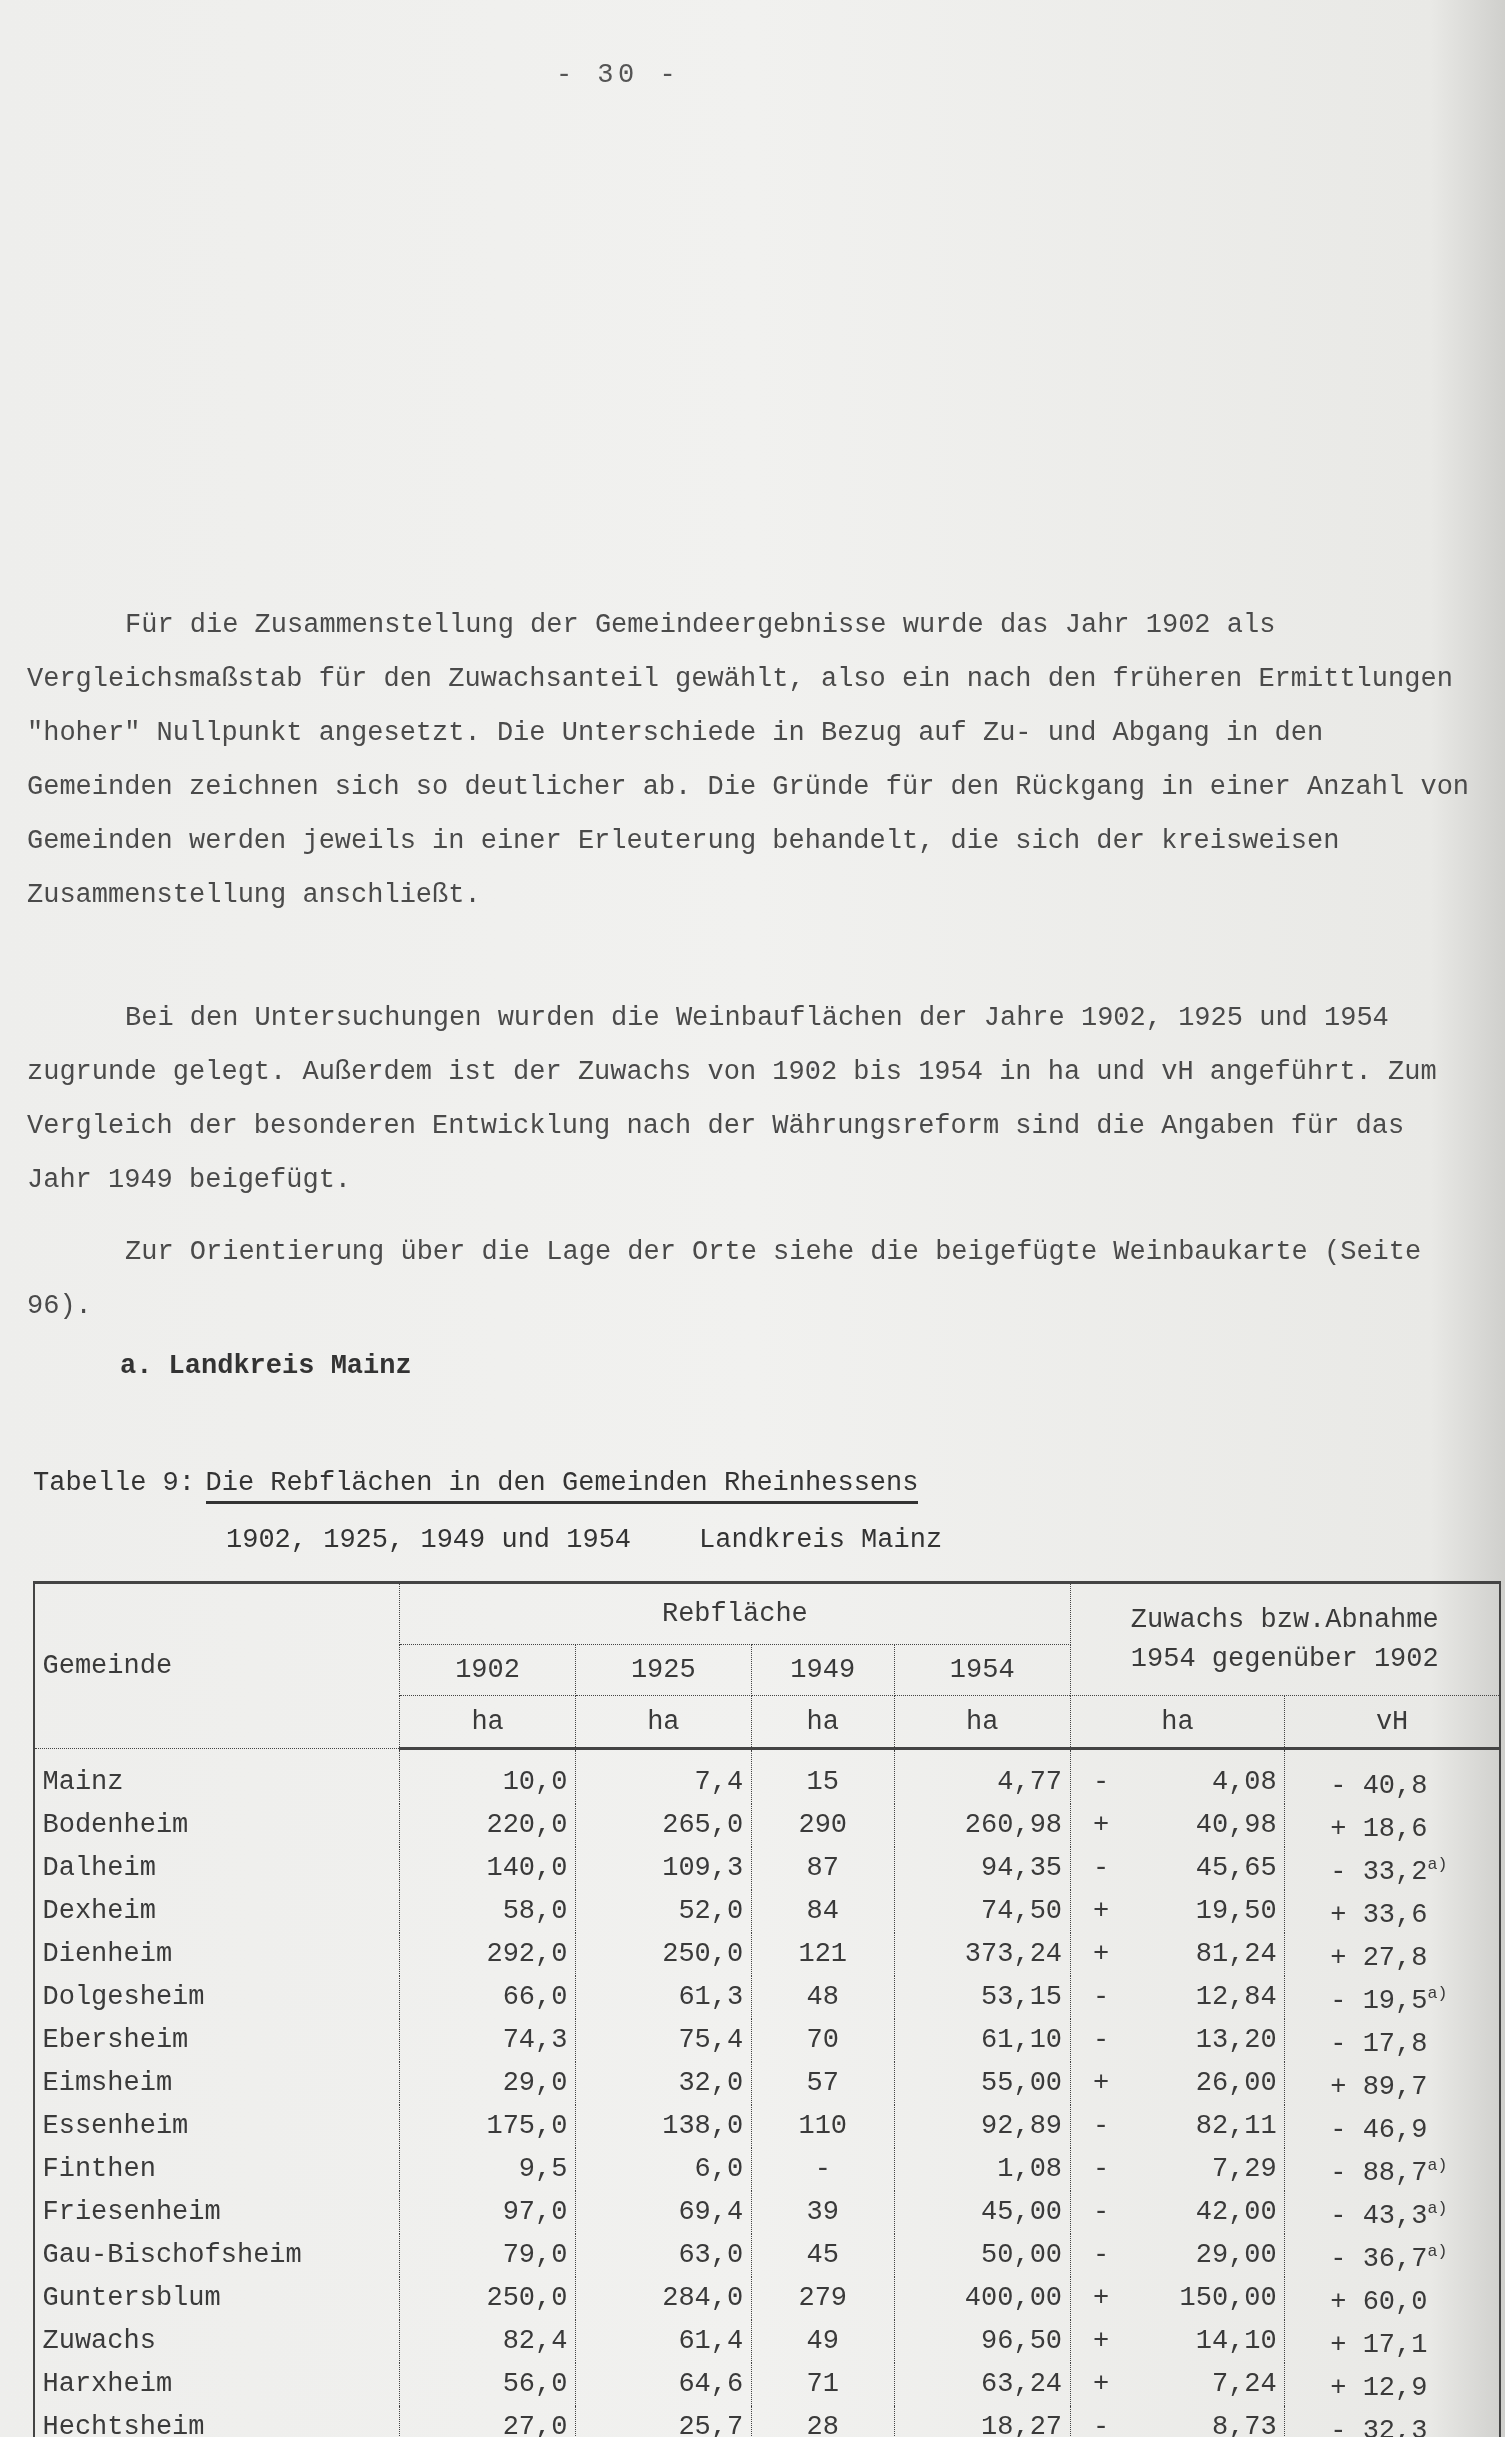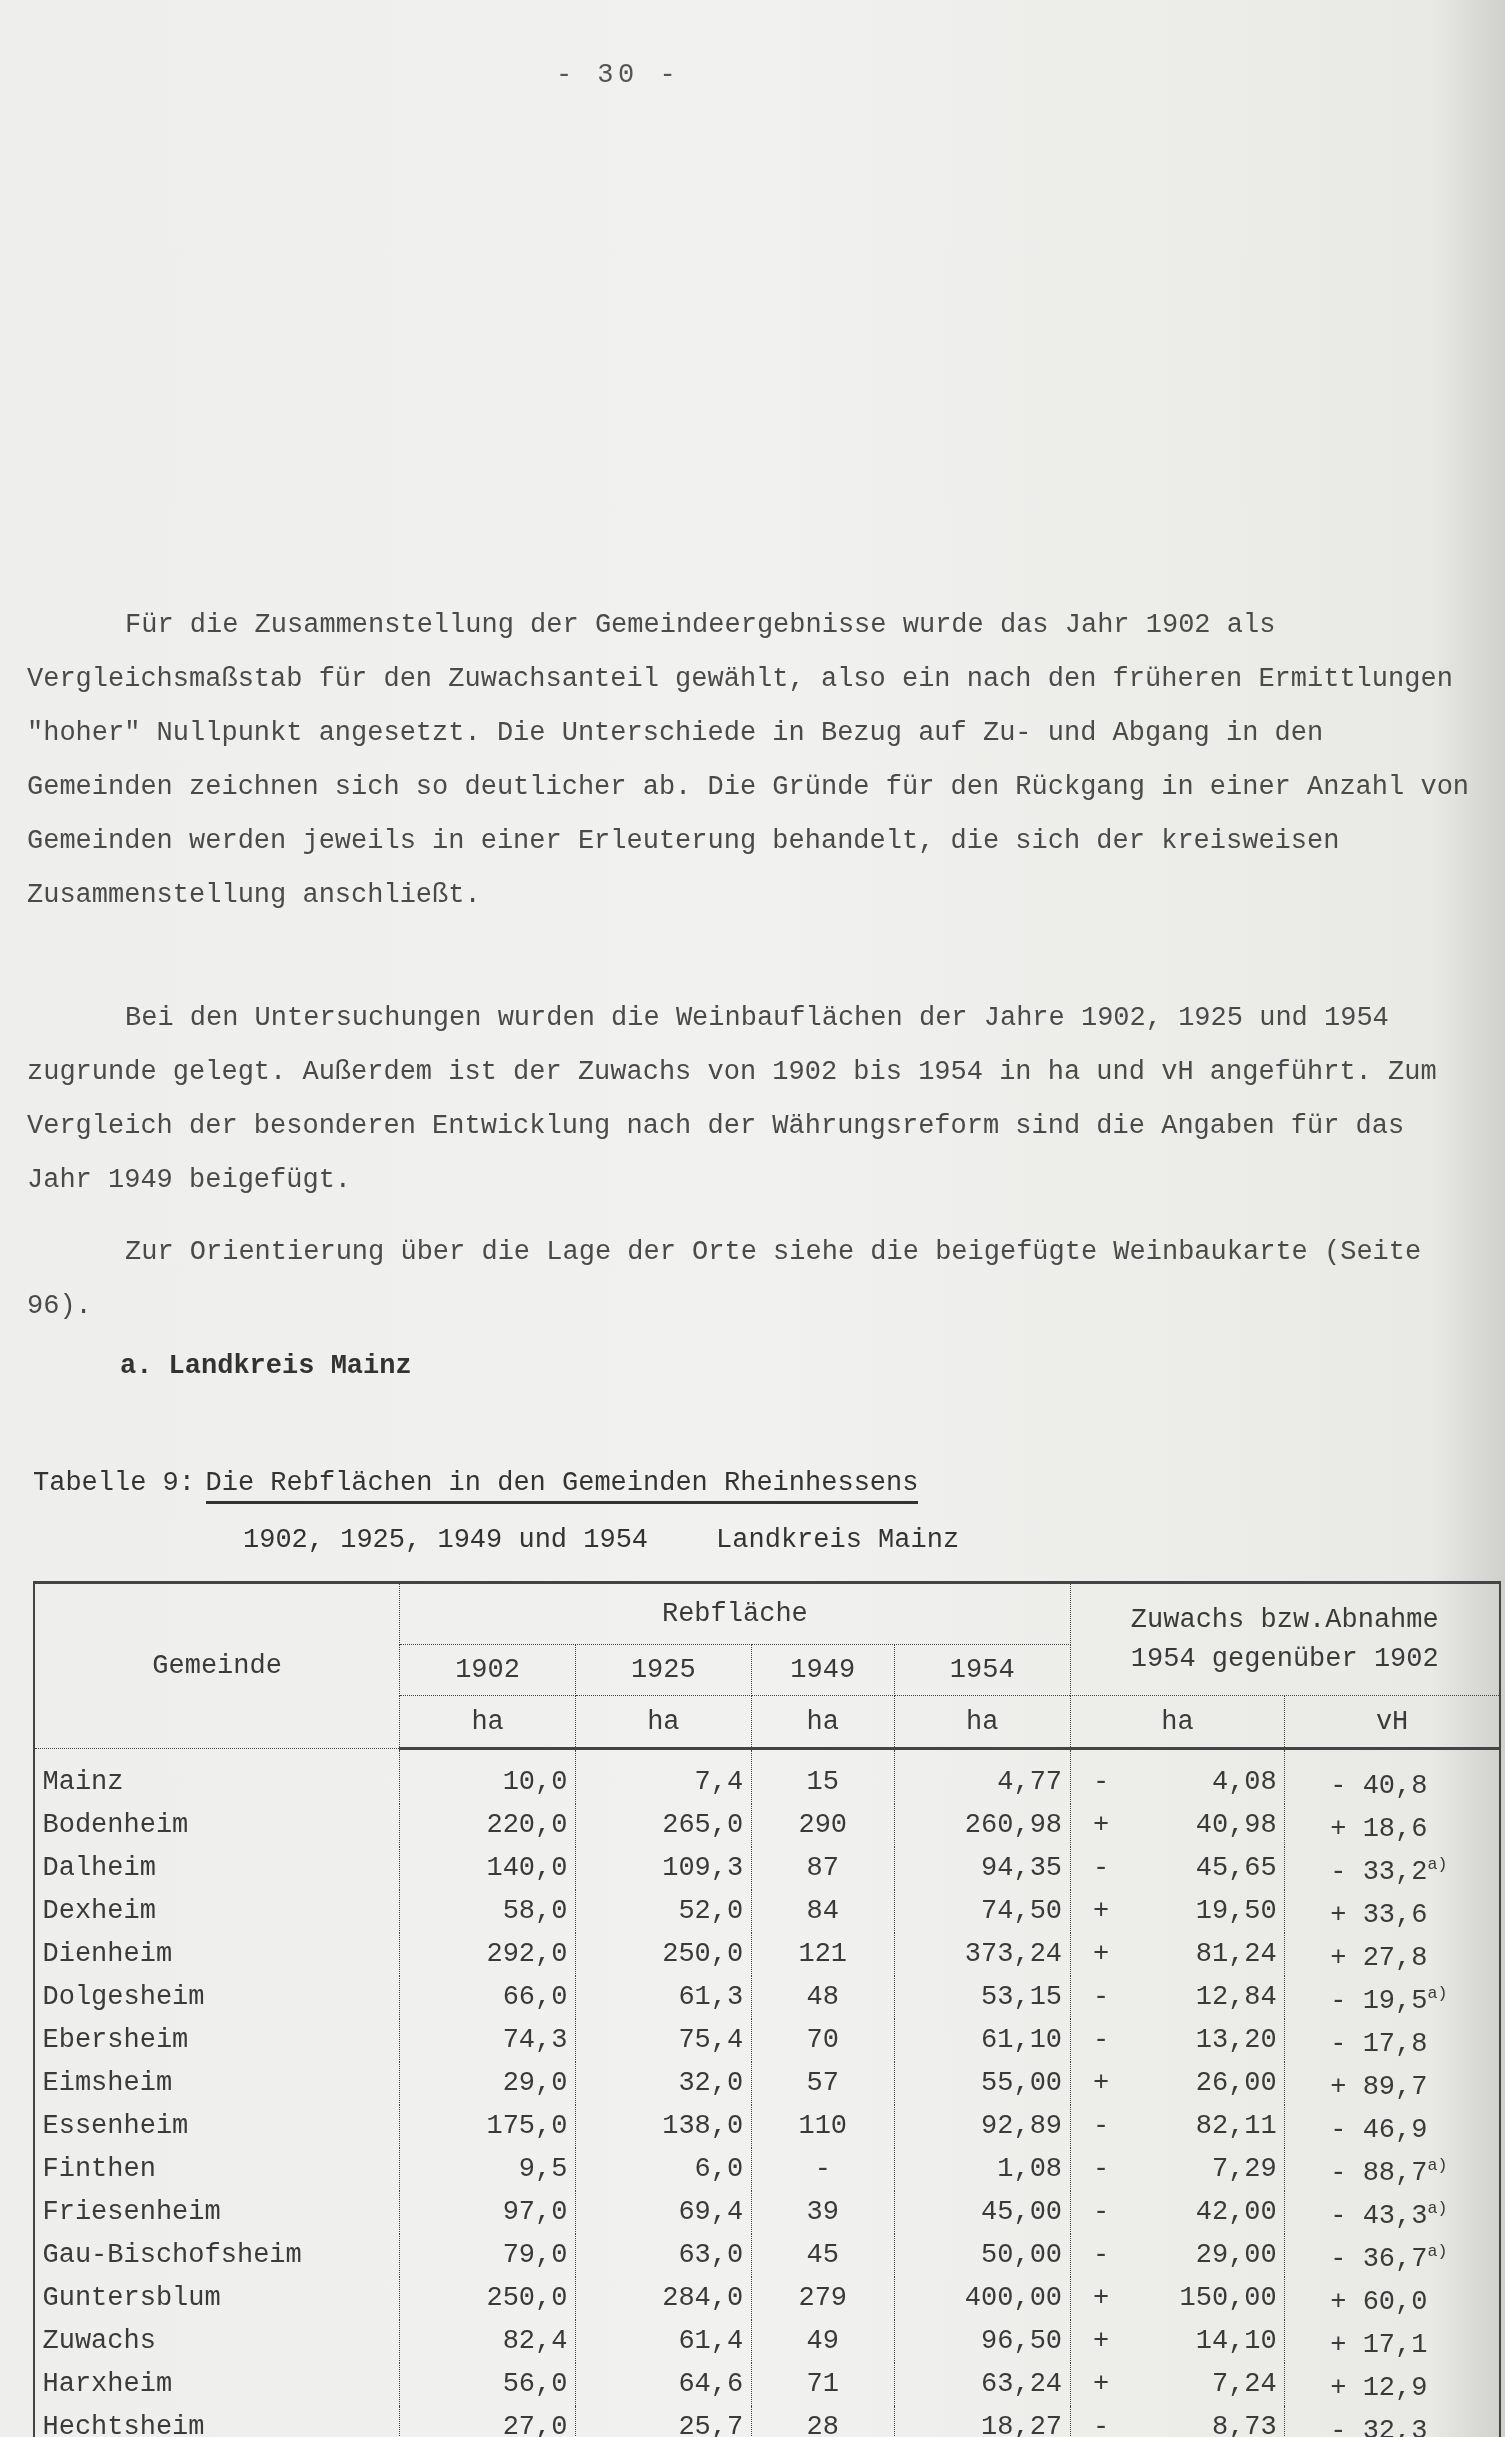--- a/index.html
+++ b/index.html
@@ -37,33 +37,33 @@
     position: absolute; left: 120px; top: 1351px;
     font-size: 27px; font-weight: bold; color: #333;
   }
   .table-caption {
     position: absolute; left: 33px; top: 1468px; font-size: 27px; color: #333;
   }
   .table-caption .title {
     border-bottom: 3px solid #333; padding-bottom: 3px; margin-left: 10.5px;
   }
   .table-subcaption {
-    position: absolute; left: 243px; top: 1525px; font-size: 27px; color: #333;
+    position: absolute; left: 226px; top: 1525px; font-size: 27px; color: #333;
   }
   .table-subcaption .region { margin-left: 68px; }
 
   table.data {
     position: absolute; left: 33px; top: 1581px; width: 1468px;
     border-collapse: collapse; font-size: 27px; color: #3a3a3a;
   }
   table.data th, table.data td { padding: 0 7.5px; font-weight: normal; }
   table.data thead th { border: 1.5px dotted #444; }
   table.data thead tr.top th { border-top: 3px solid #444; }
   table.data thead tr.units th { border-bottom: 3px solid #444; height: 51px; }
-  table.data th.gemeinde { text-align: center; vertical-align: middle; width: 331px; border-left: 2.3px solid #444; margin-left: 11px; }
+  table.data th.gemeinde { text-align: left; vertical-align: middle; width: 331px; border-left: 2.3px solid #444; margin-left: 11px; }
   table.data th.group { height: 60px; }
   table.data th.year { height: 50px; }
   table.data th.zuwachs { line-height: 39px; border-right: 2.3px solid #444; }
   table.data th.vh { border-right: 2.3px solid #444; }
   table.data tbody td {
     border-left: 1.5px dotted #444; border-right: 1.5px dotted #444;
     text-align: right; height: 36px; line-height: 36px; white-space: nowrap;
   }
   table.data tbody td.name { text-align: left; border-left: 2.3px solid #444; }
   table.data tbody td.vh { border-right: 2.3px solid #444; text-align: left; padding-left: 45px; }

